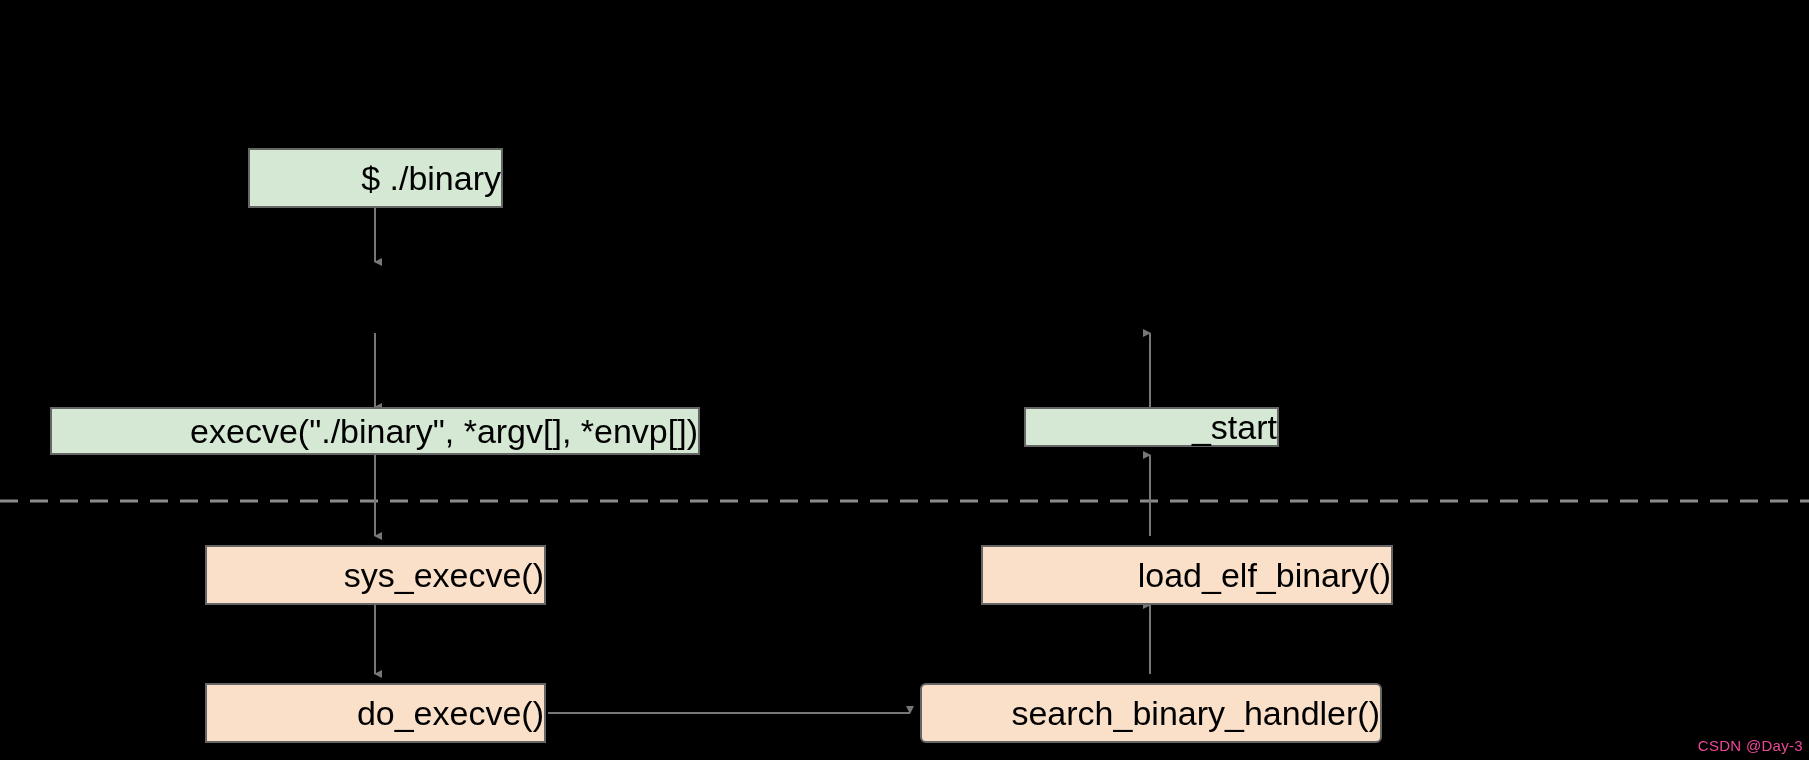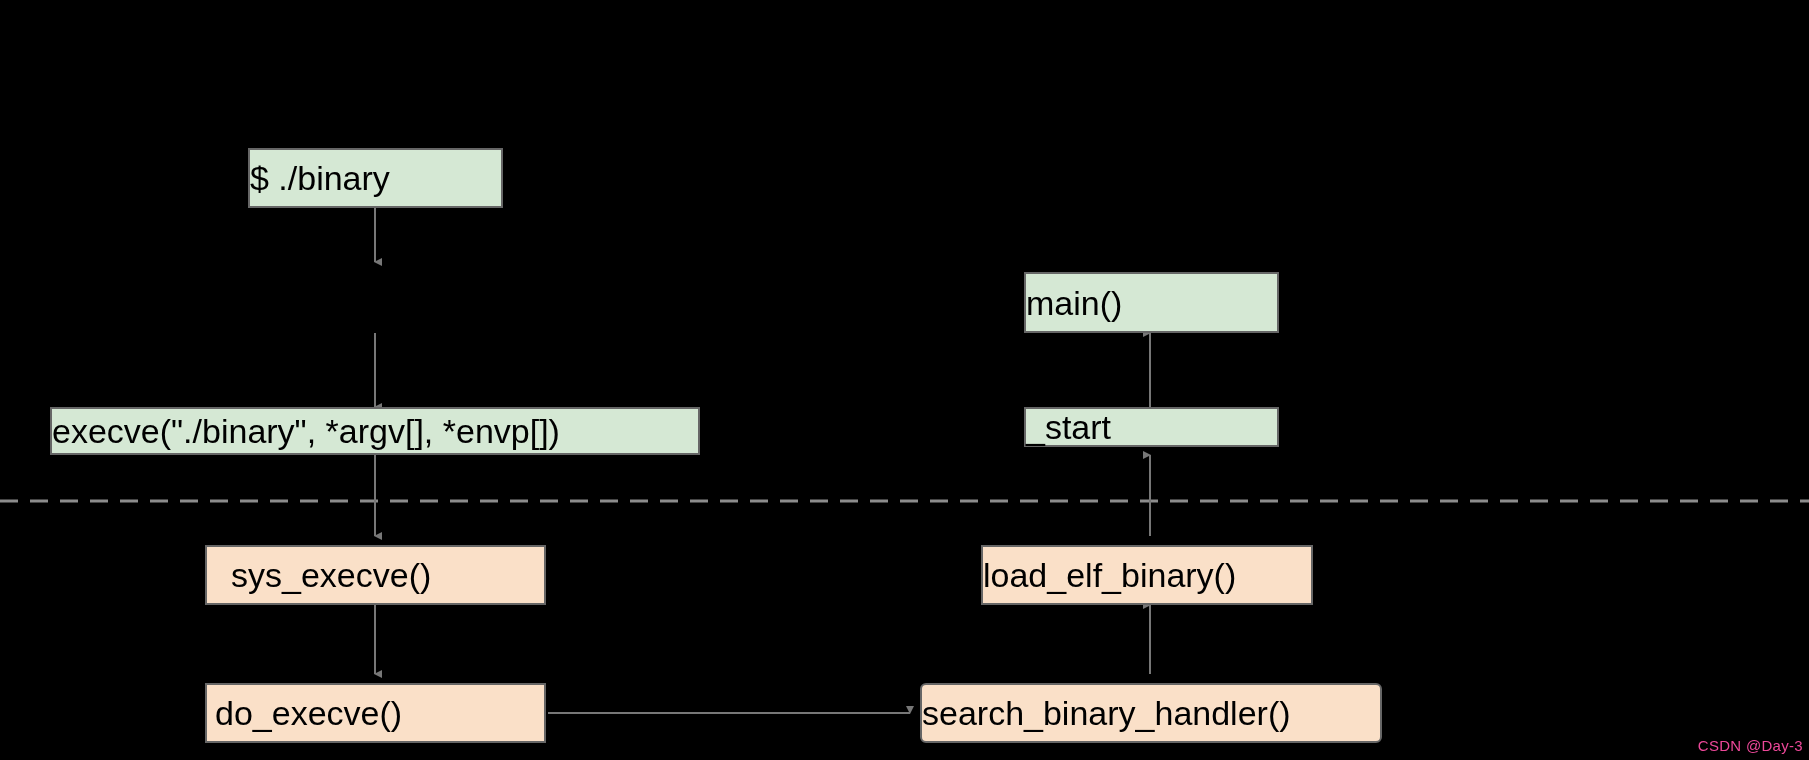--- a/index.html
+++ b/index.html
@@ -20,21 +20,21 @@
     width: 1809px;
     height: 760px;
     background: #000000;
   }
   .node {
     position: absolute;
     box-sizing: border-box;
     border: 2px solid #666666;
     display: flex;
     align-items: center;
-    justify-content: flex-start;
+    justify-content: flex-end;
     color: #000000;
     font-size: 34px;
     line-height: 1;
     white-space: nowrap;
     letter-spacing: 0px;
   }
   .node.green { background: #d5e8d4; }
   .node.orange { background: #fae0c8; }
 
   .edge-layer {
@@ -93,37 +93,34 @@
 
   <div class="node green" style="left:248px; top:148px; width:255px; height:60px;">
     <span>$ ./binary</span>
   </div>
 
 
   <div class="node green" style="left:50px; top:407px; width:650px; height:48px;">
     <span>execve("./binary", *argv[], *envp[])</span>
   </div>
 
-  <div class="node green" style="left:1024px; top:272px; width:255px; height:61px;">
-    <span>main()</span>
-  </div>
 
   <div class="node green" style="left:1024px; top:407px; width:255px; height:40px;">
     <span>_start</span>
   </div>
 
   <div class="node orange" style="left:205px; top:545px; width:341px; height:60px;padding-left:24px;">
     <span>sys_execve()</span>
   </div>
 
   <div class="node orange" style="left:205px; top:683px; width:341px; height:60px;padding-left:8px;">
     <span>do_execve()</span>
   </div>
 
-  <div class="node orange" style="left:981px; top:545px; width:332px; height:60px;">
+  <div class="node orange" style="left:981px; top:545px; width:412px; height:60px;">
     <span>load_elf_binary()</span>
   </div>
 
   <div class="node orange" style="left:920px; top:683px; width:462px; height:60px;border-radius:6px;">
     <span>search_binary_handler()</span>
   </div>
 
   <div class="watermark">CSDN @Day-3</div>
 
 </div>

